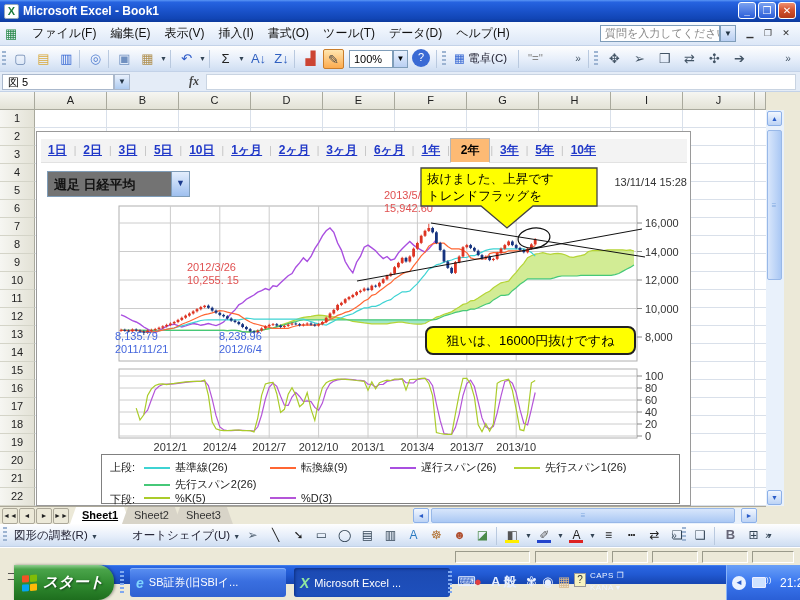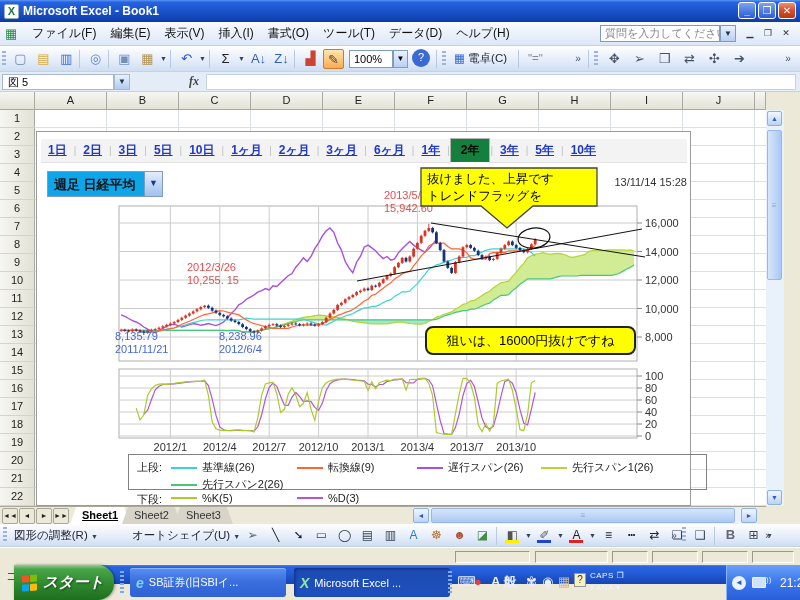--- a/index.html
+++ b/index.html
@@ -79,31 +79,31 @@
   #hscroll-track { position:absolute; left:413px; top:1px; width:344px; height:16px; background:#e9f1fb; }
   #hthumb { position:absolute; left:18px; top:0px; width:304px; height:15px; border:1px solid #98b8e8; border-radius:2px;
     background:linear-gradient(180deg,#d8e6fb,#aac8f4); text-align:center; color:#7fa8e0; font-size:8px; line-height:13px; }
 
   
   #chart { left:36px; top:131px; width:655px; height:375px; background:#fff; border:1px solid #9a9a9a; }
   #chart svg { position:absolute; left:0; top:0; }
   #tab-strip { position:absolute; left:4px; top:7px; width:646px; height:24px; display:flex; align-items:center;
     background:#f3f3f3; border-bottom:1px solid #e2e2e2; }
   .ptab { padding:2px 7px; color:#2038c8; font-weight:bold; font-size:12px; text-decoration:underline; white-space:nowrap; }
-  .ptab.sel { background:#15803d; color:#000; text-decoration:none; border:1px solid #b5b5b5; border-bottom:1px solid #fff; padding:3px 10px; }
+  .ptab.sel { background:#fdba74; color:#000; text-decoration:none; border:1px solid #b5b5b5; border-bottom:1px solid #fff; padding:3px 10px; }
   .ptab-sep { color:#c0c0c0; font-size:10px; }
-  #chart-dropdown { position:absolute; left:10px; top:39px; width:116px; height:26px; border:1px solid #7f9db9; background:#0ea5e9; }
+  #chart-dropdown { position:absolute; left:10px; top:39px; width:143px; height:26px; border:1px solid #7f9db9; background:#737373; }
   #chart-dropdown .val { position:absolute; left:6px; top:4px; font-size:13px; font-weight:bold; color:#111; white-space:nowrap; }
   #chart-dropdown .btn { position:absolute; right:0; top:0; width:18px; height:24px;
     background:linear-gradient(180deg,#e3eefd,#9fc0ef); border-left:1px solid #7f9db9; color:#1a3a8c; font-size:9px; text-align:center; line-height:23px; }
   #chart-timestamp { position:absolute; left:552px; top:44px; width:98px; font-size:11px; color:#333; text-align:right; }
   #flag-text { position:absolute; left:390px; top:39px; width:170px; font-size:12.5px; color:#000; line-height:17px; white-space:nowrap; }
   #callout2 { position:absolute; left:388px; top:194px; width:211px; height:29px; background:#ffff00;
     border:2px solid #222; border-radius:8px; font-size:13px; color:#000; text-align:center; line-height:25px; white-space:nowrap; }
-  #legend { position:absolute; left:64px; top:322px; width:579px; height:36px; border:1px solid #808080; font-size:11px; color:#222;margin-left:27px; }
+  #legend { position:absolute; left:64px; top:322px; width:579px; height:50px; border:1px solid #808080; font-size:11px; color:#222; }
   .leg-item { position:absolute; display:flex; align-items:center; white-space:nowrap; }
   .leg-swatch { display:inline-block; width:26px; height:2px; margin-right:5px; }
   .xlab { position:absolute; font-size:11px; color:#333; transform:translateX(-50%); white-space:nowrap; }
   .ytick { position:absolute; font-size:11px; color:#333; white-space:nowrap; }
 
   
   #sheetrow { left:0; top:506px; width:766px; height:18px; background:#ece9d8; border-top:1px solid #aca899; }
   .navbtn { position:absolute; top:1px; width:16px; height:16px; background:#ece9d8; border:1px solid #aca899;
     border-radius:2px; font-size:7px; color:#222; text-align:center; line-height:14px; }
   .sheettab { position:absolute; top:0px; height:17px; font-size:11px; line-height:16px; padding:0 12px;

